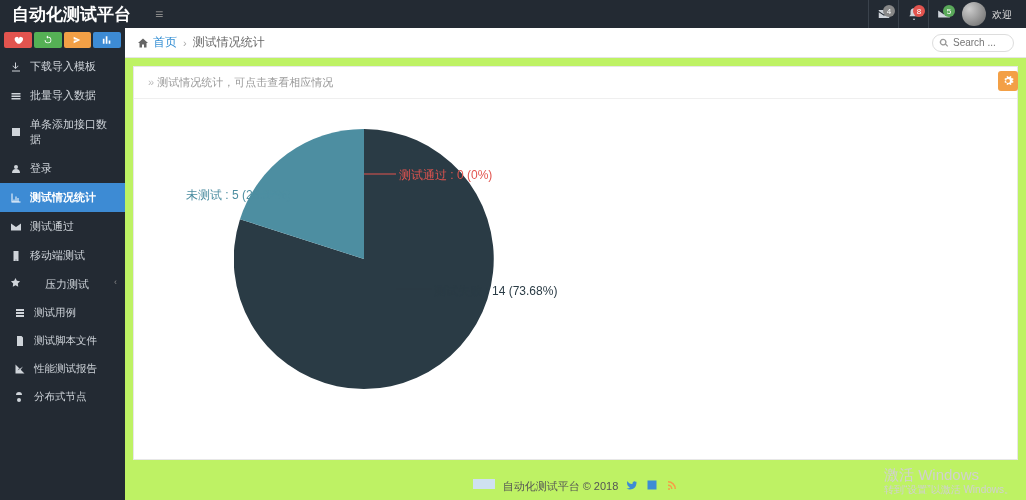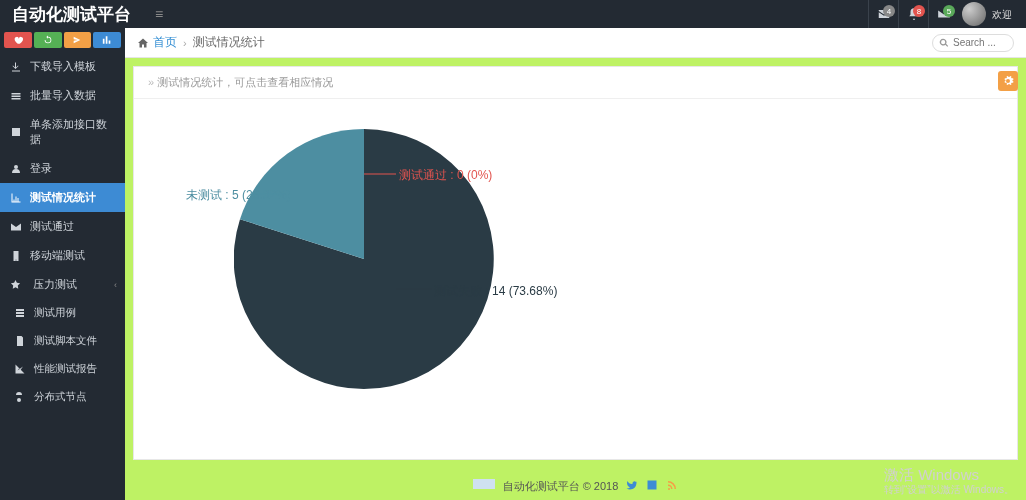--- a/index.html
+++ b/index.html
@@ -22,21 +22,21 @@
 .color-row{display:flex;gap:2px;padding:4px}
 .color-btn{flex:1;height:16px;border-radius:2px;display:flex;align-items:center;justify-content:center;cursor:pointer}
 .color-btn svg{width:10px;height:10px;fill:#fff}
 .cb-red{background:#e2544f}.cb-green{background:#55b055}.cb-orange{background:#f3a046}.cb-blue{background:#3d8bd4}
 .nav-item{display:flex;align-items:center;gap:8px;padding:7px 10px;font-size:11px;cursor:pointer;position:relative}
 .nav-item.active{background:#3d8bd4;color:#fff;font-weight:bold}
 .nav-item.active::after{content:"";position:absolute;right:-6px;top:50%;transform:translateY(-50%);border:6px solid transparent;border-left-color:#3d8bd4}
 .nav-item svg{width:12px;height:12px;fill:#cfd4da;flex-shrink:0}
 .nav-item.active svg{fill:#fff}
 .nav-item.sub{padding-left:14px;font-size:10.5px}
-.nav-sec{padding:7px 10px;font-size:11px;cursor:pointer;display:flex;align-items:center;gap:12px;position:relative}
+.nav-sec{padding:7px 10px;font-size:11px;cursor:pointer;display:flex;gap:24px;position:relative}
 .nav-sec .chev{position:absolute;right:8px;font-size:9px;color:#888}
 .main{flex:1;background:#bef264;position:relative}
 .breadcrumb-bar{background:#fff;height:30px;display:flex;align-items:center;padding:0 12px;border-bottom:1px solid #e5e5e5}
 .breadcrumb-bar a{color:#348fd4;text-decoration:none;font-size:12px}
 .breadcrumb-bar .sep{margin:0 6px;color:#aaa;font-size:11px}
 .breadcrumb-bar .current{color:#666;font-size:12px}
 .home-ico{width:12px;height:12px;fill:#666;margin-right:4px}
 .search-box{margin-left:auto;border:1px solid #ddd;border-radius:10px;height:18px;display:flex;align-items:center;padding:0 6px;width:82px}
 .search-box svg{width:10px;height:10px;fill:#999;margin-right:4px}
 .search-box input{border:none;outline:none;font-size:10px;width:50px;color:#666}

